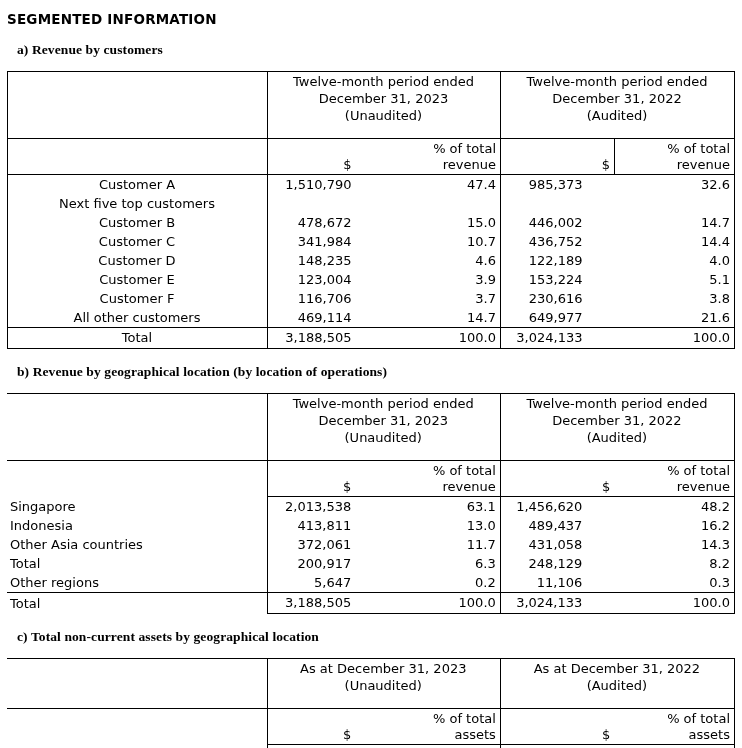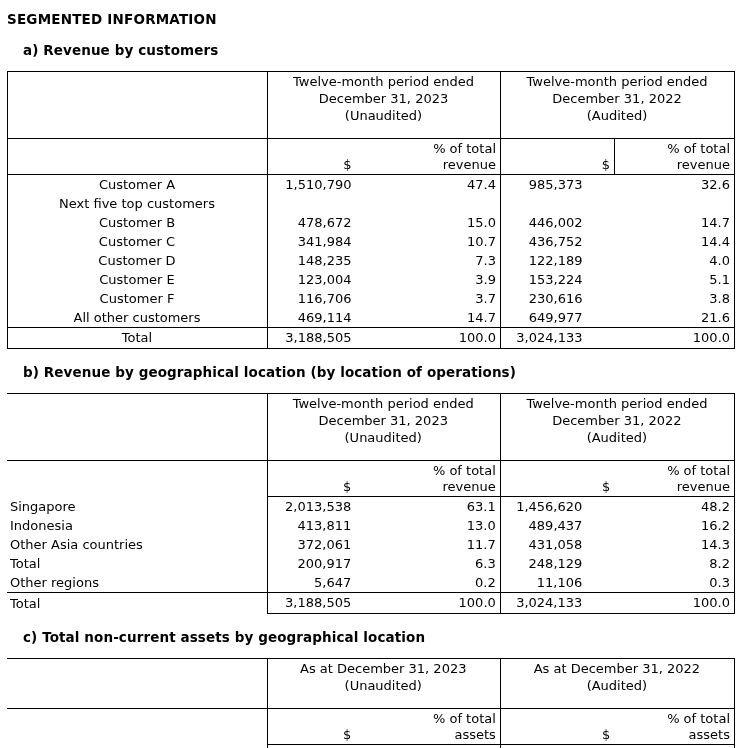--- a/index.html
+++ b/index.html
@@ -1,20 +1,20 @@
 <!DOCTYPE html>
 <html><head>
 <meta charset="utf-8">
 <style>
   html,body { margin:0; padding:0; background:#fff; color:#000; }
   body { font-family:"DejaVu Sans", sans-serif; }
   .doc { width:742px; box-sizing:border-box; padding:9px 7px 10px 7px; }
 
   .main-title { font-size:13.5px; font-weight:bold; margin:2px 0 0 0; letter-spacing:.2px; }
-  .section-heading { font-size:13.5px; font-weight:bold; margin:15px 0 13px 16px; letter-spacing:.1px; }
+  .section-heading { font-size:13.5px; font-weight:bold; margin:15px 0 13px 10px; letter-spacing:.1px;font-family:Liberation Serif, serif; }
 
   table.fin { border-collapse:collapse; table-layout:fixed; width:728px; }
   table.fin td { font-size:13px; line-height:19px; padding:0 4px 0 3px;
                  white-space:nowrap; overflow:hidden; vertical-align:bottom; }
   td.num { text-align:right; }
   td.c-group { text-align:center; }
   tr.head-row td { line-height:17px; padding-top:1px; padding-bottom:14px; }
   tr.subhead-row td { line-height:16px; padding-top:2px; padding-bottom:1px; }
   tr.total-row td { line-height:20px; }
 
@@ -106,21 +106,21 @@
         <tr class="data-row">
           <td class="c-label">Customer C</td>
           <td class="num c-a2023">341,984</td>
           <td class="num c-p2023">10.7</td>
           <td class="num c-a2022">436,752</td>
           <td class="num c-p2022" colspan="2">14.4</td>
         </tr>
         <tr class="data-row">
           <td class="c-label">Customer D</td>
           <td class="num c-a2023">148,235</td>
-          <td class="num c-p2023">7.3</td>
+          <td class="num c-p2023">4.6</td>
           <td class="num c-a2022">122,189</td>
           <td class="num c-p2022" colspan="2">4.0</td>
         </tr>
         <tr class="data-row">
           <td class="c-label">Customer E</td>
           <td class="num c-a2023">123,004</td>
           <td class="num c-p2023">3.9</td>
           <td class="num c-a2022">153,224</td>
           <td class="num c-p2022" colspan="2">5.1</td>
         </tr>

